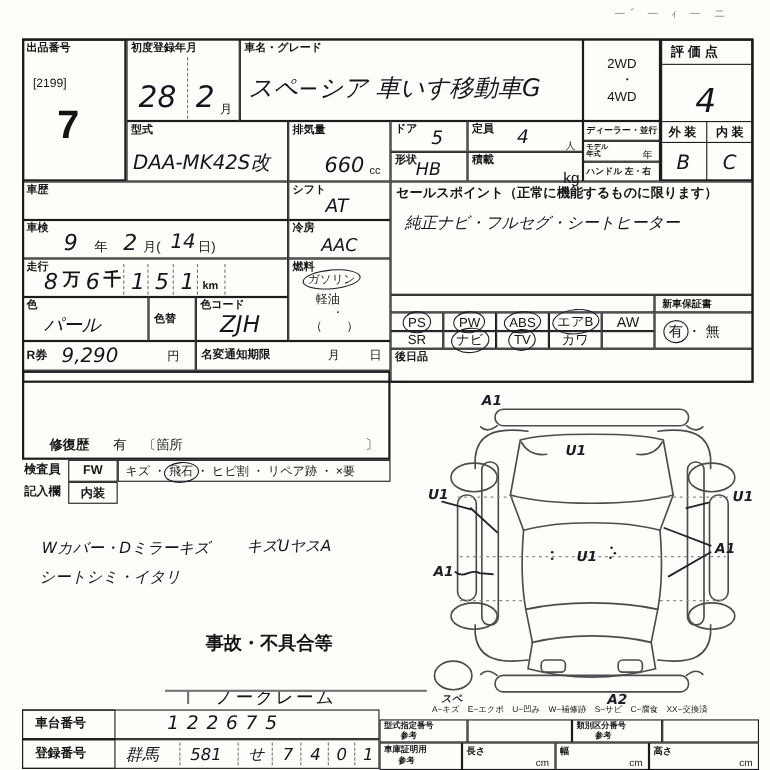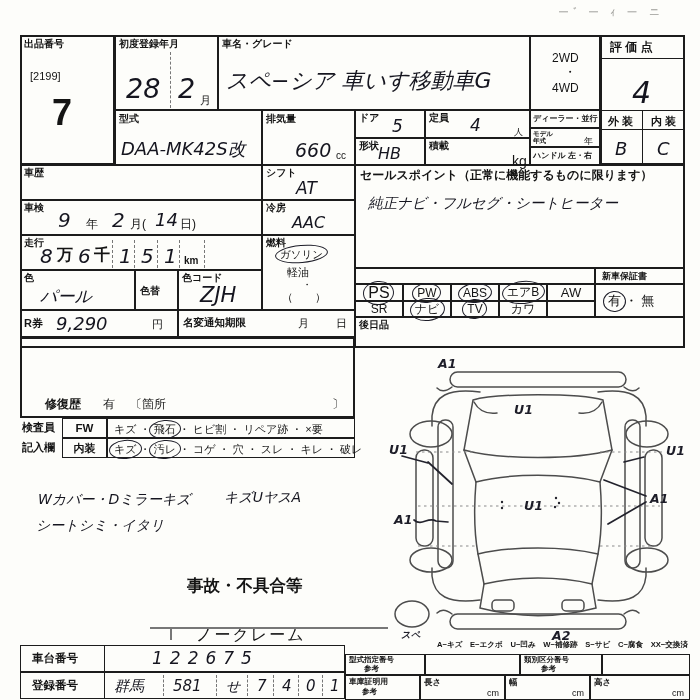--- a/index.html
+++ b/index.html
@@ -153,21 +153,21 @@
   <div class="p" style="left:282px;top:291px;font-size:11px">（　　）</div>
 
   <div class="cell" style="left:355px;top:165px;width:330px;height:103px"></div>
   <div class="p" style="left:360px;top:169px;font-size:12px;font-weight:700">セールスポイント（正常に機能するものに限ります）</div>
   <div class="hw" style="left:368px;top:196px;font-size:14.5px">純正ナビ・フルセグ・シートヒーター</div>
 
   <div class="cell" style="left:355px;top:268px;width:240px;height:16px"></div>
   <div class="cell" style="left:595px;top:268px;width:90px;height:16px"></div>
   <div class="p" style="left:602px;top:271px;font-size:9px;font-weight:700">新車保証書</div>
 
-  <div class="cell ctr" style="left:355px;top:284px;width:48px;height:17px;font-size:16px">
+  <div class="cell ctr" style="left:355px;top:284px;width:48px;height:17px;font-size:12px">
       <span class="circ">PS</span>
     </div>
   <div class="cell ctr" style="left:403px;top:284px;width:48px;height:17px;font-size:12px">
       <span class="circ">PW</span>
     </div>
   <div class="cell ctr" style="left:451px;top:284px;width:48px;height:17px;font-size:12px">
       <span class="circ">ABS</span>
     </div>
   <div class="cell ctr" style="left:499px;top:284px;width:48px;height:17px;font-size:12px">
       <span class="circ">エアB</span>
@@ -209,25 +209,20 @@
       <span>FW</span>
     </div>
   <div class="cell" style="left:107px;top:418px;width:248px;height:20px">
     <div class="p" style="left:6px;top:4px;font-size:11px">
       <span>キズ</span> <span>・</span> <span class="circ">飛石</span> <span>・</span> <span>ヒビ割</span> <span>・</span> <span>リペア跡</span> <span>・</span> <span>×要</span>
     </div>
   </div>
   <div class="cell ctr" style="left:62px;top:438px;width:45px;height:20px;font-size:11px;font-weight:700">
       <span>内装</span>
     </div>
-  <div class="cell" style="left:107px;top:438px;width:248px;height:20px">
-    <div class="p" style="left:6px;top:4px;font-size:11px">
-      <span class="circ">キズ</span> <span>・</span> <span class="circ">汚レ</span> <span>・</span> <span>コゲ</span> <span>・</span> <span>穴</span> <span>・</span> <span>スレ</span> <span>・</span> <span>キレ</span> <span>・</span> <span>破レ</span>
-    </div>
-  </div>
 
   <div class="hw" style="left:38px;top:492px;font-size:14px">Wカバー・Dミラーキズ</div>
   <div class="hw" style="left:224px;top:490px;font-size:14px">キズUヤスA</div>
   <div class="hw" style="left:36px;top:518px;font-size:14px">シートシミ・イタリ</div>
 
   <div class="p" style="left:187px;top:576px;font-size:16.5px;font-weight:700">事故・不具合等</div>
   <div class="p" style="left:196px;top:626px;font-size:16px;letter-spacing:2px">ノークレーム</div>
   <div class="hl" style="left:150px;top:627px;width:238px;height:1.6px"></div>
   <div class="hl" style="left:170px;top:628px;width:1.6px;height:12px"></div>
 
@@ -246,21 +241,21 @@
   <div class="hw" style="left:226px;top:679px;font-size:14px">せ</div>
   <div class="vd" style="left:247px;top:675px;height:21px"></div>
   <div class="hw" style="left:257px;top:679px;font-size:15px">7</div>
   <div class="vd" style="left:273px;top:675px;height:21px"></div>
   <div class="hw" style="left:282px;top:679px;font-size:15px">4</div>
   <div class="vd" style="left:298px;top:675px;height:21px"></div>
   <div class="hw" style="left:306px;top:679px;font-size:15px">0</div>
   <div class="vd" style="left:322px;top:675px;height:21px"></div>
   <div class="hw" style="left:330px;top:679px;font-size:15px">1</div>
 
-  <div class="p" style="left:348px;top:641px;width:340px;text-align:right;font-size:7.6px;font-weight:700">A−キズ　E−エクボ　U−凹み　W−補修跡　S−サビ　C−腐食　XX−交換済</div>
+  <div class="p" style="left:348px;top:641px;width:340px;text-align:center;font-size:7.6px;font-weight:400">A−キズ　E−エクボ　U−凹み　W−補修跡　S−サビ　C−腐食　XX−交換済</div>
 
   <div class="cell" style="left:345px;top:654px;width:80px;height:21px"></div>
   <div class="p" style="left:349px;top:656px;font-size:7.5px;font-weight:700">型式指定番号</div>
   <div class="p" style="left:364px;top:665px;font-size:7.5px;font-weight:700">参考</div>
   <div class="cell" style="left:425px;top:654px;width:95px;height:21px"></div>
   <div class="cell" style="left:520px;top:654px;width:82px;height:21px"></div>
   <div class="p" style="left:524px;top:656px;font-size:7.5px;font-weight:700">類別区分番号</div>
   <div class="p" style="left:541px;top:665px;font-size:7.5px;font-weight:700">参考</div>
   <div class="cell" style="left:602px;top:654px;width:88px;height:21px"></div>
 

